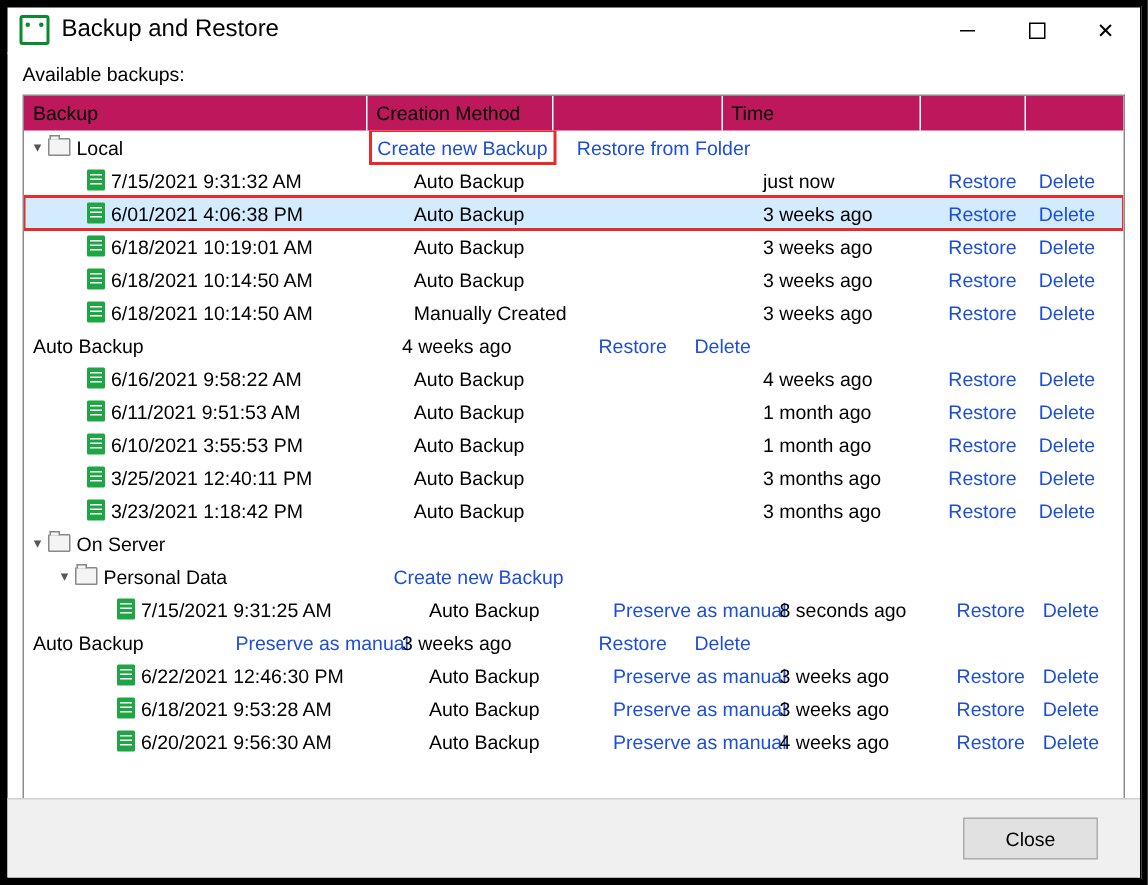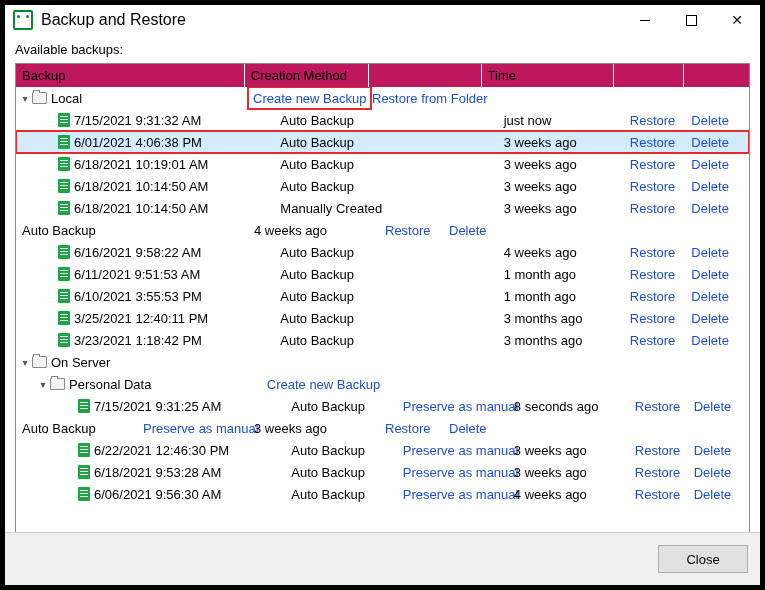--- a/index.html
+++ b/index.html
@@ -24,35 +24,35 @@
 .col-time{width:127px}
 .col-restore{width:64px}
 .col-delete{width:60px}
 .body{position:absolute;top:23px;left:0;right:0;bottom:0;overflow-y:scroll}
 .row{display:flex;height:22px;align-items:center;font-size:13px;white-space:nowrap}
 .row.highlight{background:#d3ebfe}
 .row.redbox{outline:2px solid #e82a2a;outline-offset:-1px}
 .cell{display:flex;align-items:center}
 .c-backup{width:225px;display:flex;align-items:center}
 .c-method{width:119px;padding-left:6px}
-.c-preserve{width:107px;padding-left:2px}
+.c-preserve{width:107px;padding-left:16px}
 .c-time{width:127px;padding-left:4px}
 .c-restore{width:64px;padding-left:4px}
 .c-delete{width:60px;padding-left:0}
 .link{color:#1d4ed8;cursor:pointer}
 .expander{width:10px;display:inline-flex;justify-content:center;margin-right:2px;color:#555;font-size:10px}
 .folder-icon{width:13px;height:10px;border:1px solid #888;border-radius:1px;background:#f4f4f4;margin-right:4px;position:relative}
 .folder-icon::before{content:"";position:absolute;top:-3px;left:0;width:5px;height:2px;background:#f4f4f4;border:1px solid #888;border-bottom:none}
 .file-icon{display:inline-flex;width:12px;height:14px;background:#1ea544;border-radius:1px;margin-right:4px;position:relative}
 .file-icon::before{content:"";position:absolute;left:2px;top:3px;width:8px;height:1px;background:#fff;box-shadow:0 3px 0 #fff,0 6px 0 #fff}
 .indent0{padding-left:4px}
 .indent1{padding-left:22px}
 .indent2{padding-left:42px}
 .indent3{padding-left:62px}
-.footer{position:absolute;left:0;right:0;bottom:0;height:52px;border-top:1px solid #d0d0d0;background:#f0f0f0;display:flex;align-items:center;justify-content:flex-end;padding-right:12px}
+.footer{position:absolute;left:0;right:0;bottom:0;height:52px;border-top:1px solid #d0d0d0;background:#f0f0f0;display:flex;align-items:center;justify-content:flex-end;padding-right:28px}
 .close-btn{width:88px;height:26px;border:1px solid #adadad;background:#e1e1e1;font-size:13px;display:flex;align-items:center;justify-content:center}
 .redbox-create{border:2px solid #e82a2a;padding:0 4px;margin-left:-4px;height:20px;display:flex;align-items:center}
 
 .body::-webkit-scrollbar{width:17px}
 .body::-webkit-scrollbar-track{background:#f0f0f0}
 .body::-webkit-scrollbar-thumb{background:#cacaca;border:1px solid #a8a8a8}
 </style>
 </head>
 <body>
 
@@ -346,21 +346,21 @@
           <div class="cell c-restore">
             <span class="link">Restore</span>
           </div>
           <div class="cell c-delete">
             <span class="link">Delete</span>
           </div>
         </div>
         <div class="row">
           <div class="cell c-backup indent3">
             <span class="file-icon"></span>
-            <span>6/06/2021 9:56:30 AM</span>
+            <span>6/20/2021 9:56:30 AM</span>
           </div>
           <div class="cell c-method">Auto Backup</div>
           <div class="cell c-preserve">
             <span class="link">Preserve as manual</span>
           </div>
           <div class="cell c-time">4 weeks ago</div>
           <div class="cell c-restore">
             <span class="link">Restore</span>
           </div>
           <div class="cell c-delete">

